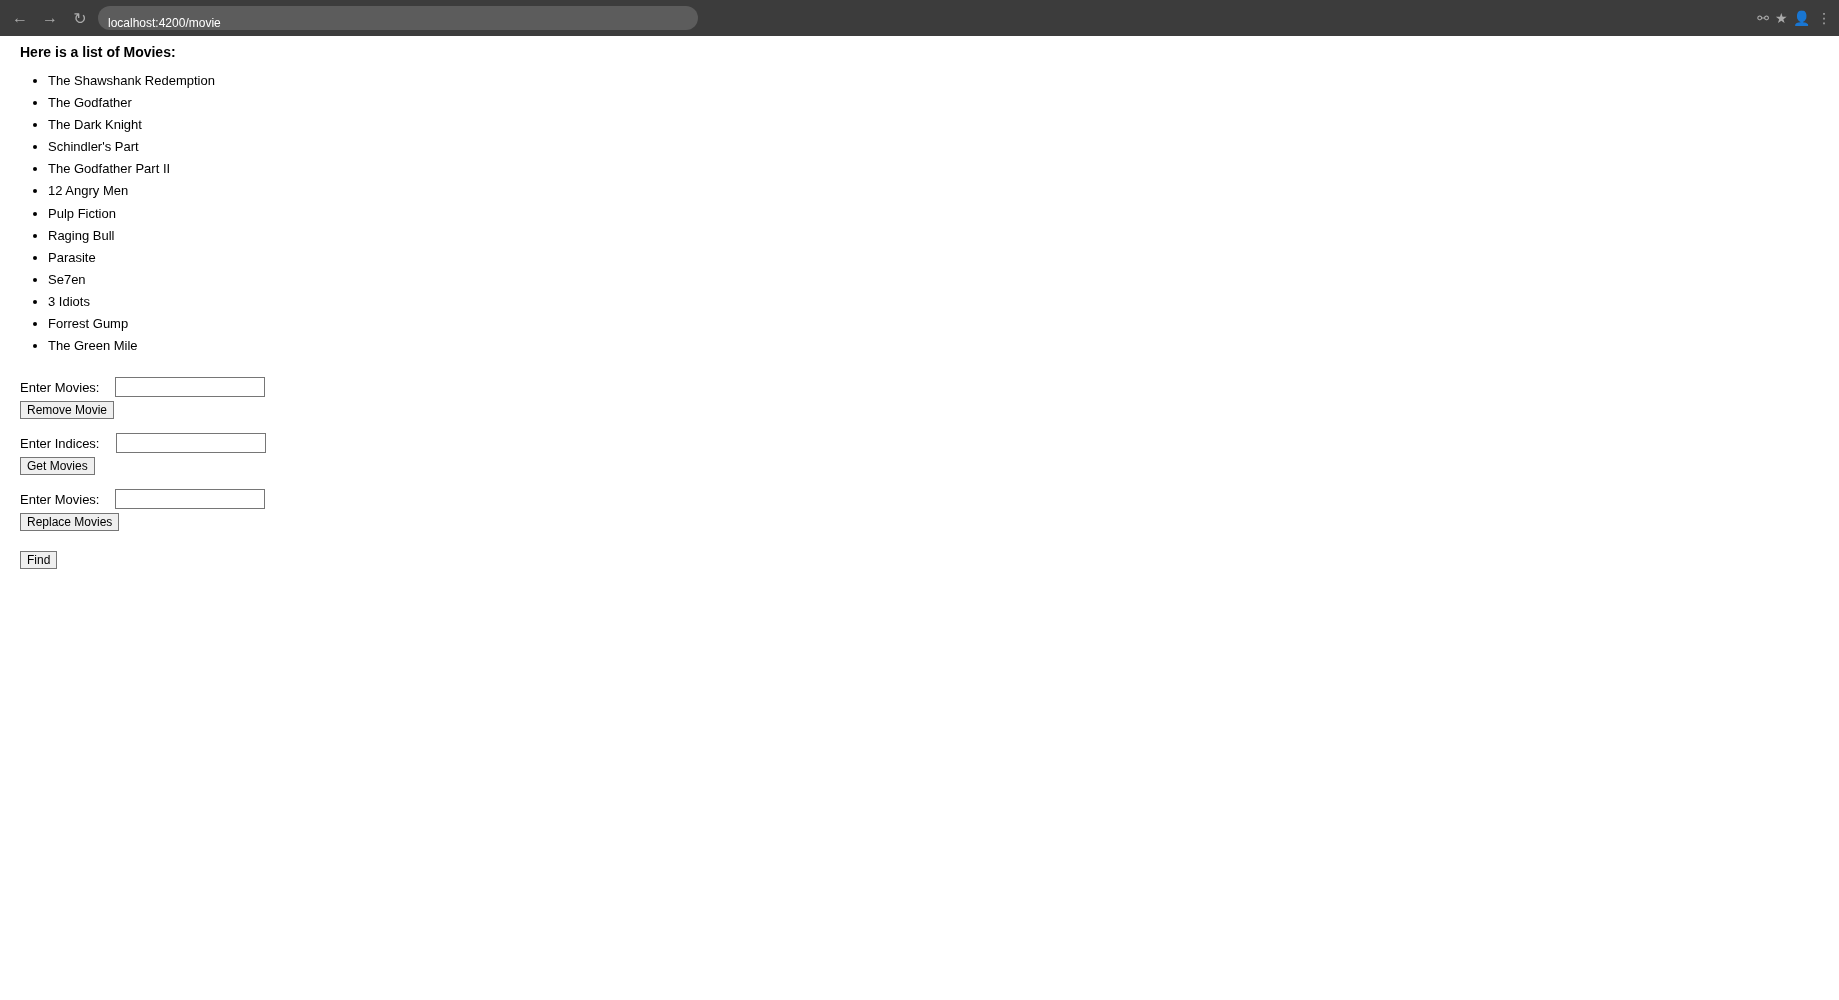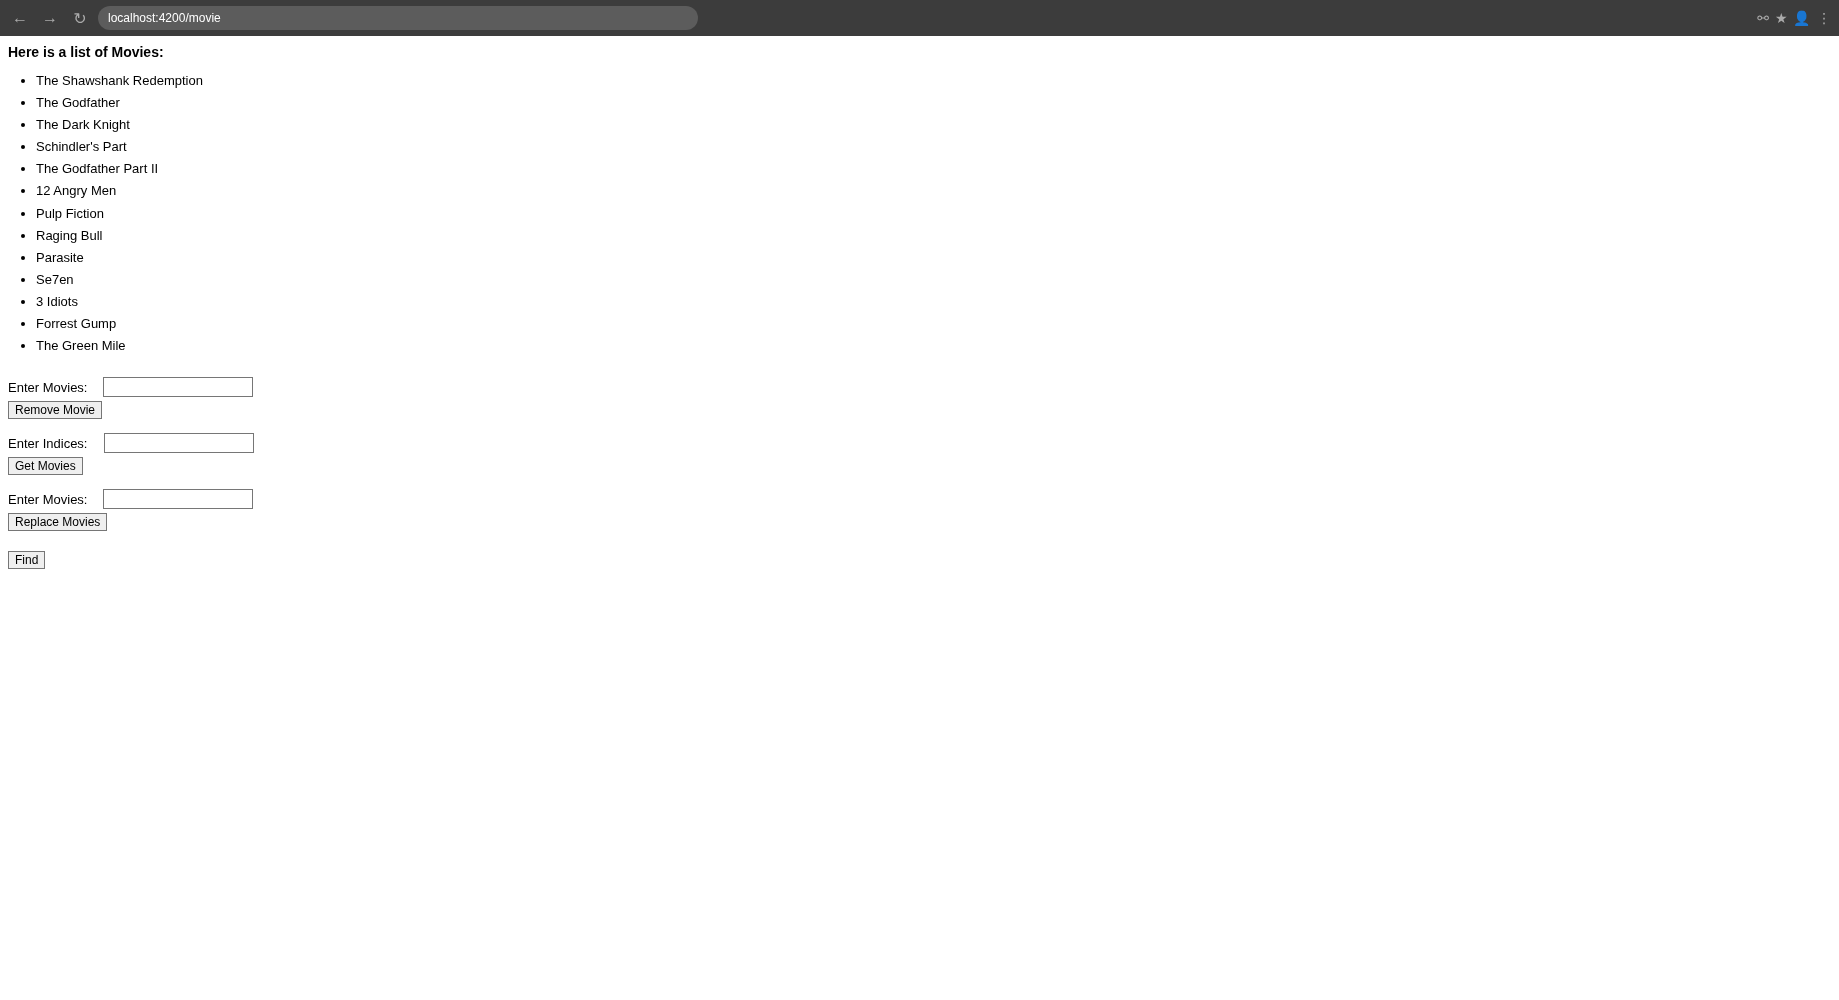--- a/index.html
+++ b/index.html
@@ -37,40 +37,40 @@
       align-items: center;
       justify-content: center;
       border-radius: 50%;
     }
 
     .browser-address-bar {
       background: #5c5c5c;
       border-radius: 12px;
       height: 24px;
       display: flex;
-      align-items: center;
+      align-items: flex-end;
       padding: 0 10px;
       flex: 1;
       max-width: 600px;
       color: #ffffff;
       font-size: 12px;
     }
 
     .browser-actions {
       display: flex;
       gap: 6px;
       margin-left: auto;
       align-items: center;
       color: #aaa;
       font-size: 14px;
     }
 
     
     .page-content {
-      padding: 8px 8px;
+      padding: 8px 20px;
     }
 
     h1.page-title {
       font-size: 14px;
       font-weight: bold;
       margin-bottom: 10px;
     }
 
     ul.movie-list {
       list-style-type: disc;

